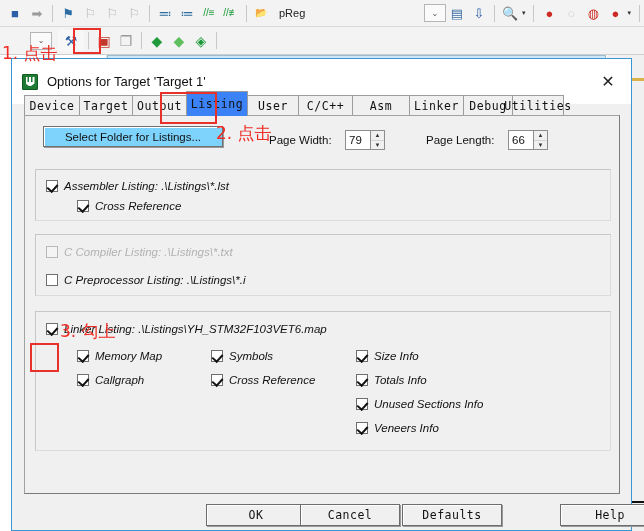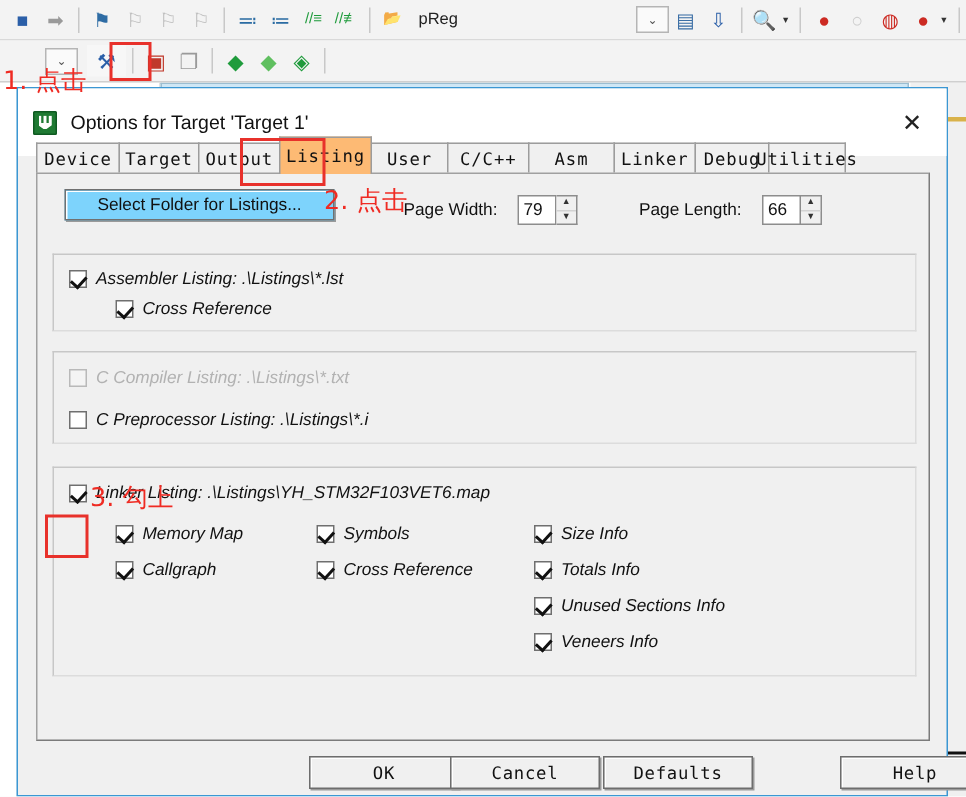--- a/index.html
+++ b/index.html
@@ -98,21 +98,21 @@
     position:absolute; left:0; top:31px; width:621px; height:26px;
     padding-left:12px; display:flex; align-items:flex-end;
   }
   .tab {
     height:21px; border:1px solid #9c9c9c; border-bottom:none;
     background:#f0f0f0; font-family:"DejaVu Sans Mono", monospace;
     font-size:11.5px; color:#111; display:flex; align-items:center;
     justify-content:center; padding:0 5px; margin-right:-1px;
     position:relative; letter-spacing:0.6px;
   }
-  .tab.active { background:#fdba74; height:25px; z-index:3; border-color:#9c9c9c; }
+  .tab.active { background:#3b82f6; height:25px; z-index:3; border-color:#9c9c9c; }
 
   
   .panel {
     position:absolute; left:12px; top:56px; width:596px; height:379px;
     background:#f0f0f0; border:1px solid #a0a0a0;
     border-right-color:#7b7b7b; border-bottom-color:#7b7b7b;
   }
 
   .btn-folder {
     position:absolute; left:18px; top:10px; width:180px; height:21px;

